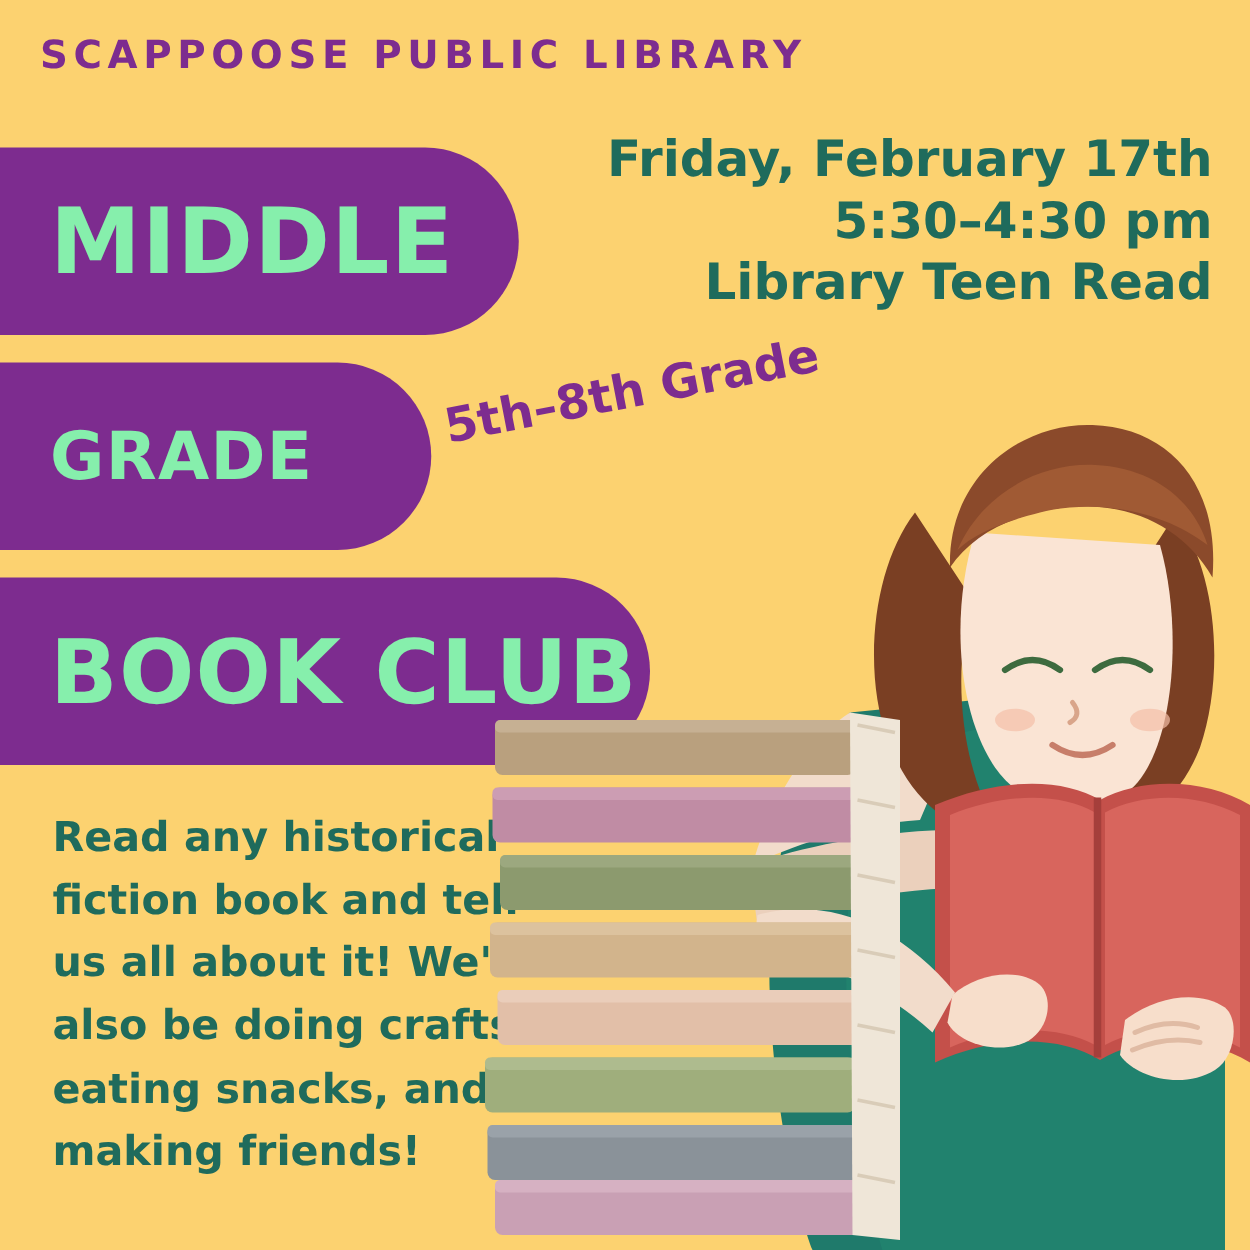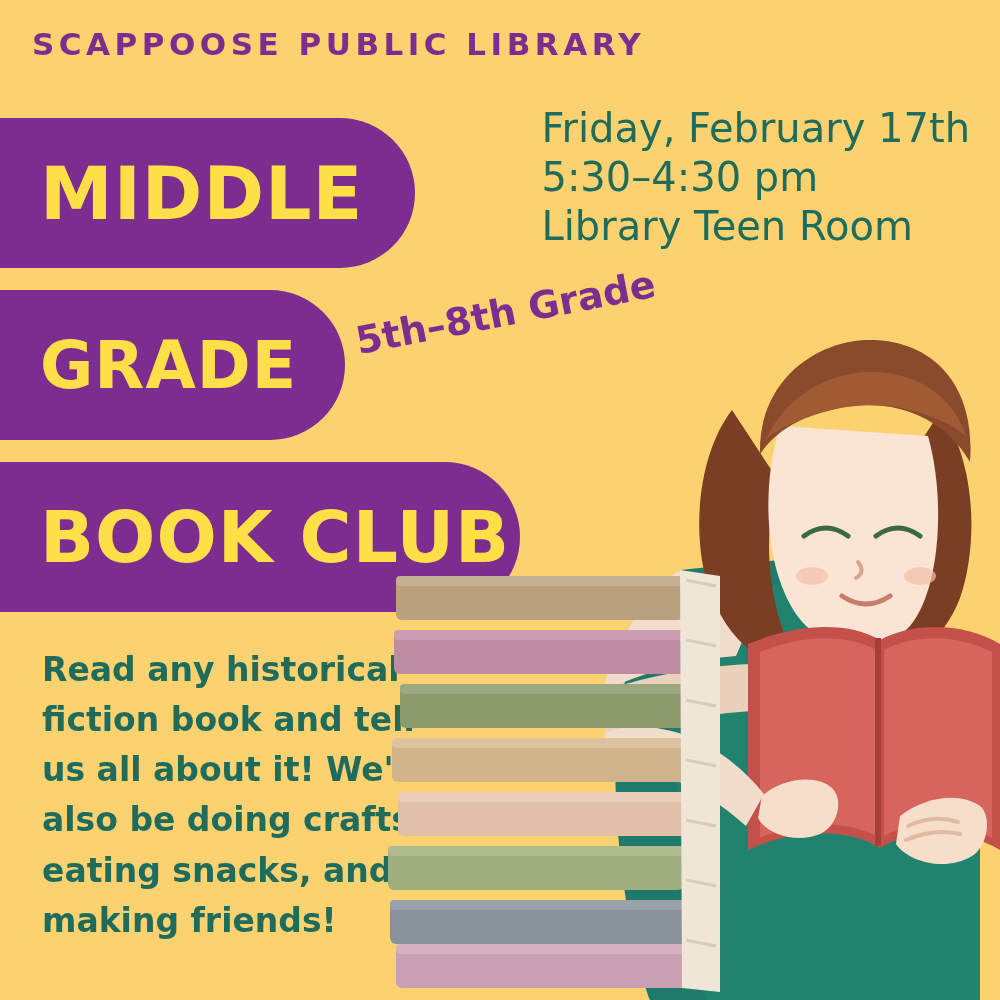--- a/index.html
+++ b/index.html
@@ -36,60 +36,60 @@
   
   .pill {
     position: absolute;
     left: -40px;
     background: #7D2C8F;
     display: flex;
     align-items: center;
     box-sizing: border-box;
   }
   .pill span {
-    color: #fde047;
+    color: #86efac;
     font-weight: bold;
     font-family: "DejaVu Sans", sans-serif;
     letter-spacing: 1px;
     white-space: nowrap;
   }
   #pill-1 {
     top: 118px;
     width: 455px;
     height: 150px;
     border-radius: 0 78px 78px 0;
     padding-left: 80px;
   }
   #pill-1 span { font-size: 73px; }
   #pill-2 {
     top: 290px;
     width: 385px;
     height: 150px;
     border-radius: 0 78px 78px 0;
     padding-left: 80px;
   }
-  #pill-2 span { font-size: 65px; }
+  #pill-2 span { font-size: 53px; }
   #pill-3 {
     top: 462px;
     width: 560px;
     height: 150px;
     border-radius: 0 78px 78px 0;
     padding-left: 80px;
   }
   #pill-3 span { font-size: 71px; }
 
   
   .event-details {
     position: absolute;
     top: 104px;
     right: 30px;
-    text-align: left;
+    text-align: right;
     color: #1F6B5C;
     font-family: "DejaVu Sans", sans-serif;
-    font-weight: normal;
+    font-weight: bold;
     font-size: 40px;
     line-height: 1.22;
   }
   .event-details div { white-space: nowrap; }
 
   
   .grade-tag {
     position: absolute;
     top: 320px;
     left: 352px;
@@ -137,21 +137,21 @@
   <div class="pill" id="pill-2">
     <span>GRADE</span>
   </div>
   <div class="pill" id="pill-3">
     <span>BOOK CLUB</span>
   </div>
 
   <div class="event-details">
     <div>Friday, February 17th</div>
     <div>5:30–4:30 pm</div>
-    <div>Library Teen Room</div>
+    <div>Library Teen Read</div>
   </div>
 
   <div class="grade-tag">5th–8th Grade</div>
 
   <div class="body-copy">Read any historical fiction book and tell us all about it!  We'll also be doing crafts, eating snacks, and making friends!</div>
 
   <svg id="illustration" viewBox="0 0 620 760" aria-hidden="true">
 
     <path d="M300 330 C 250 380, 232 470, 236 560 C 240 660, 262 740, 270 760 L 600 760 L 600 470 C 580 400, 520 340, 440 316 Z" fill="#1F7A6B"></path>
     <path d="M320 360 C 300 430, 292 520, 300 600 C 306 680, 320 740, 326 760 L 600 760 L 600 500 C 560 420, 470 366, 400 344 Z" fill="#23866F" opacity="0.75"></path>

